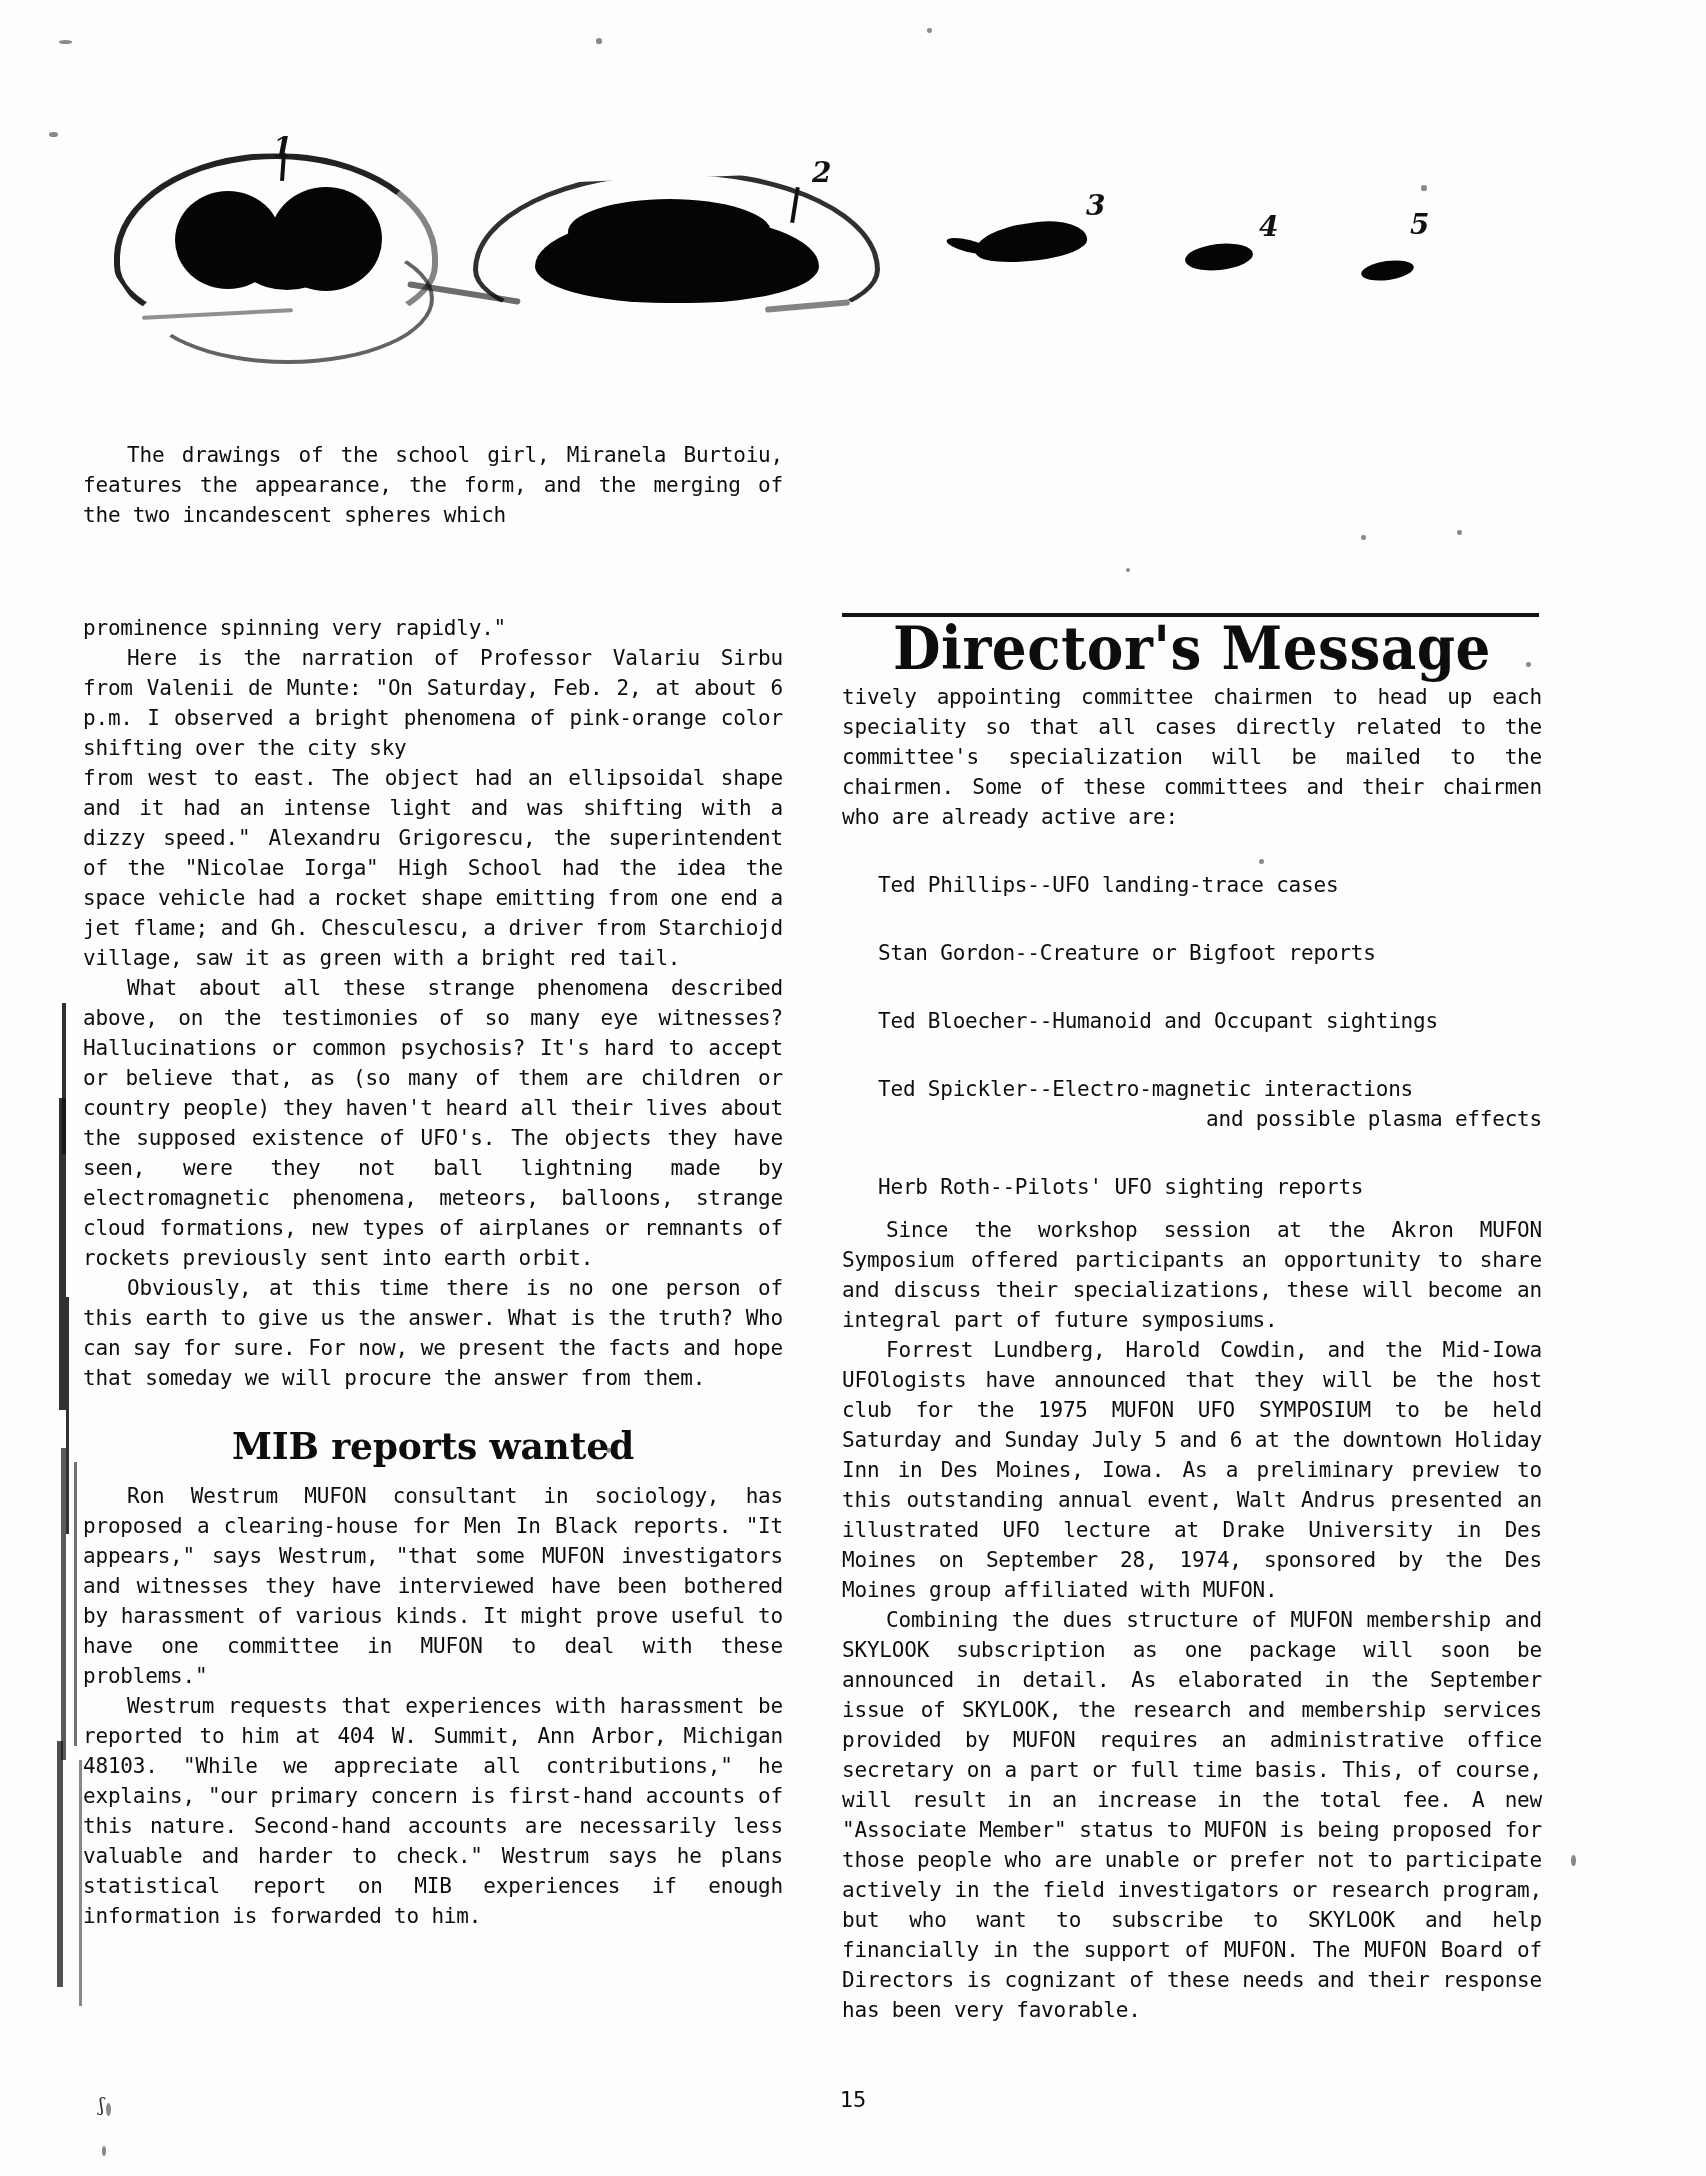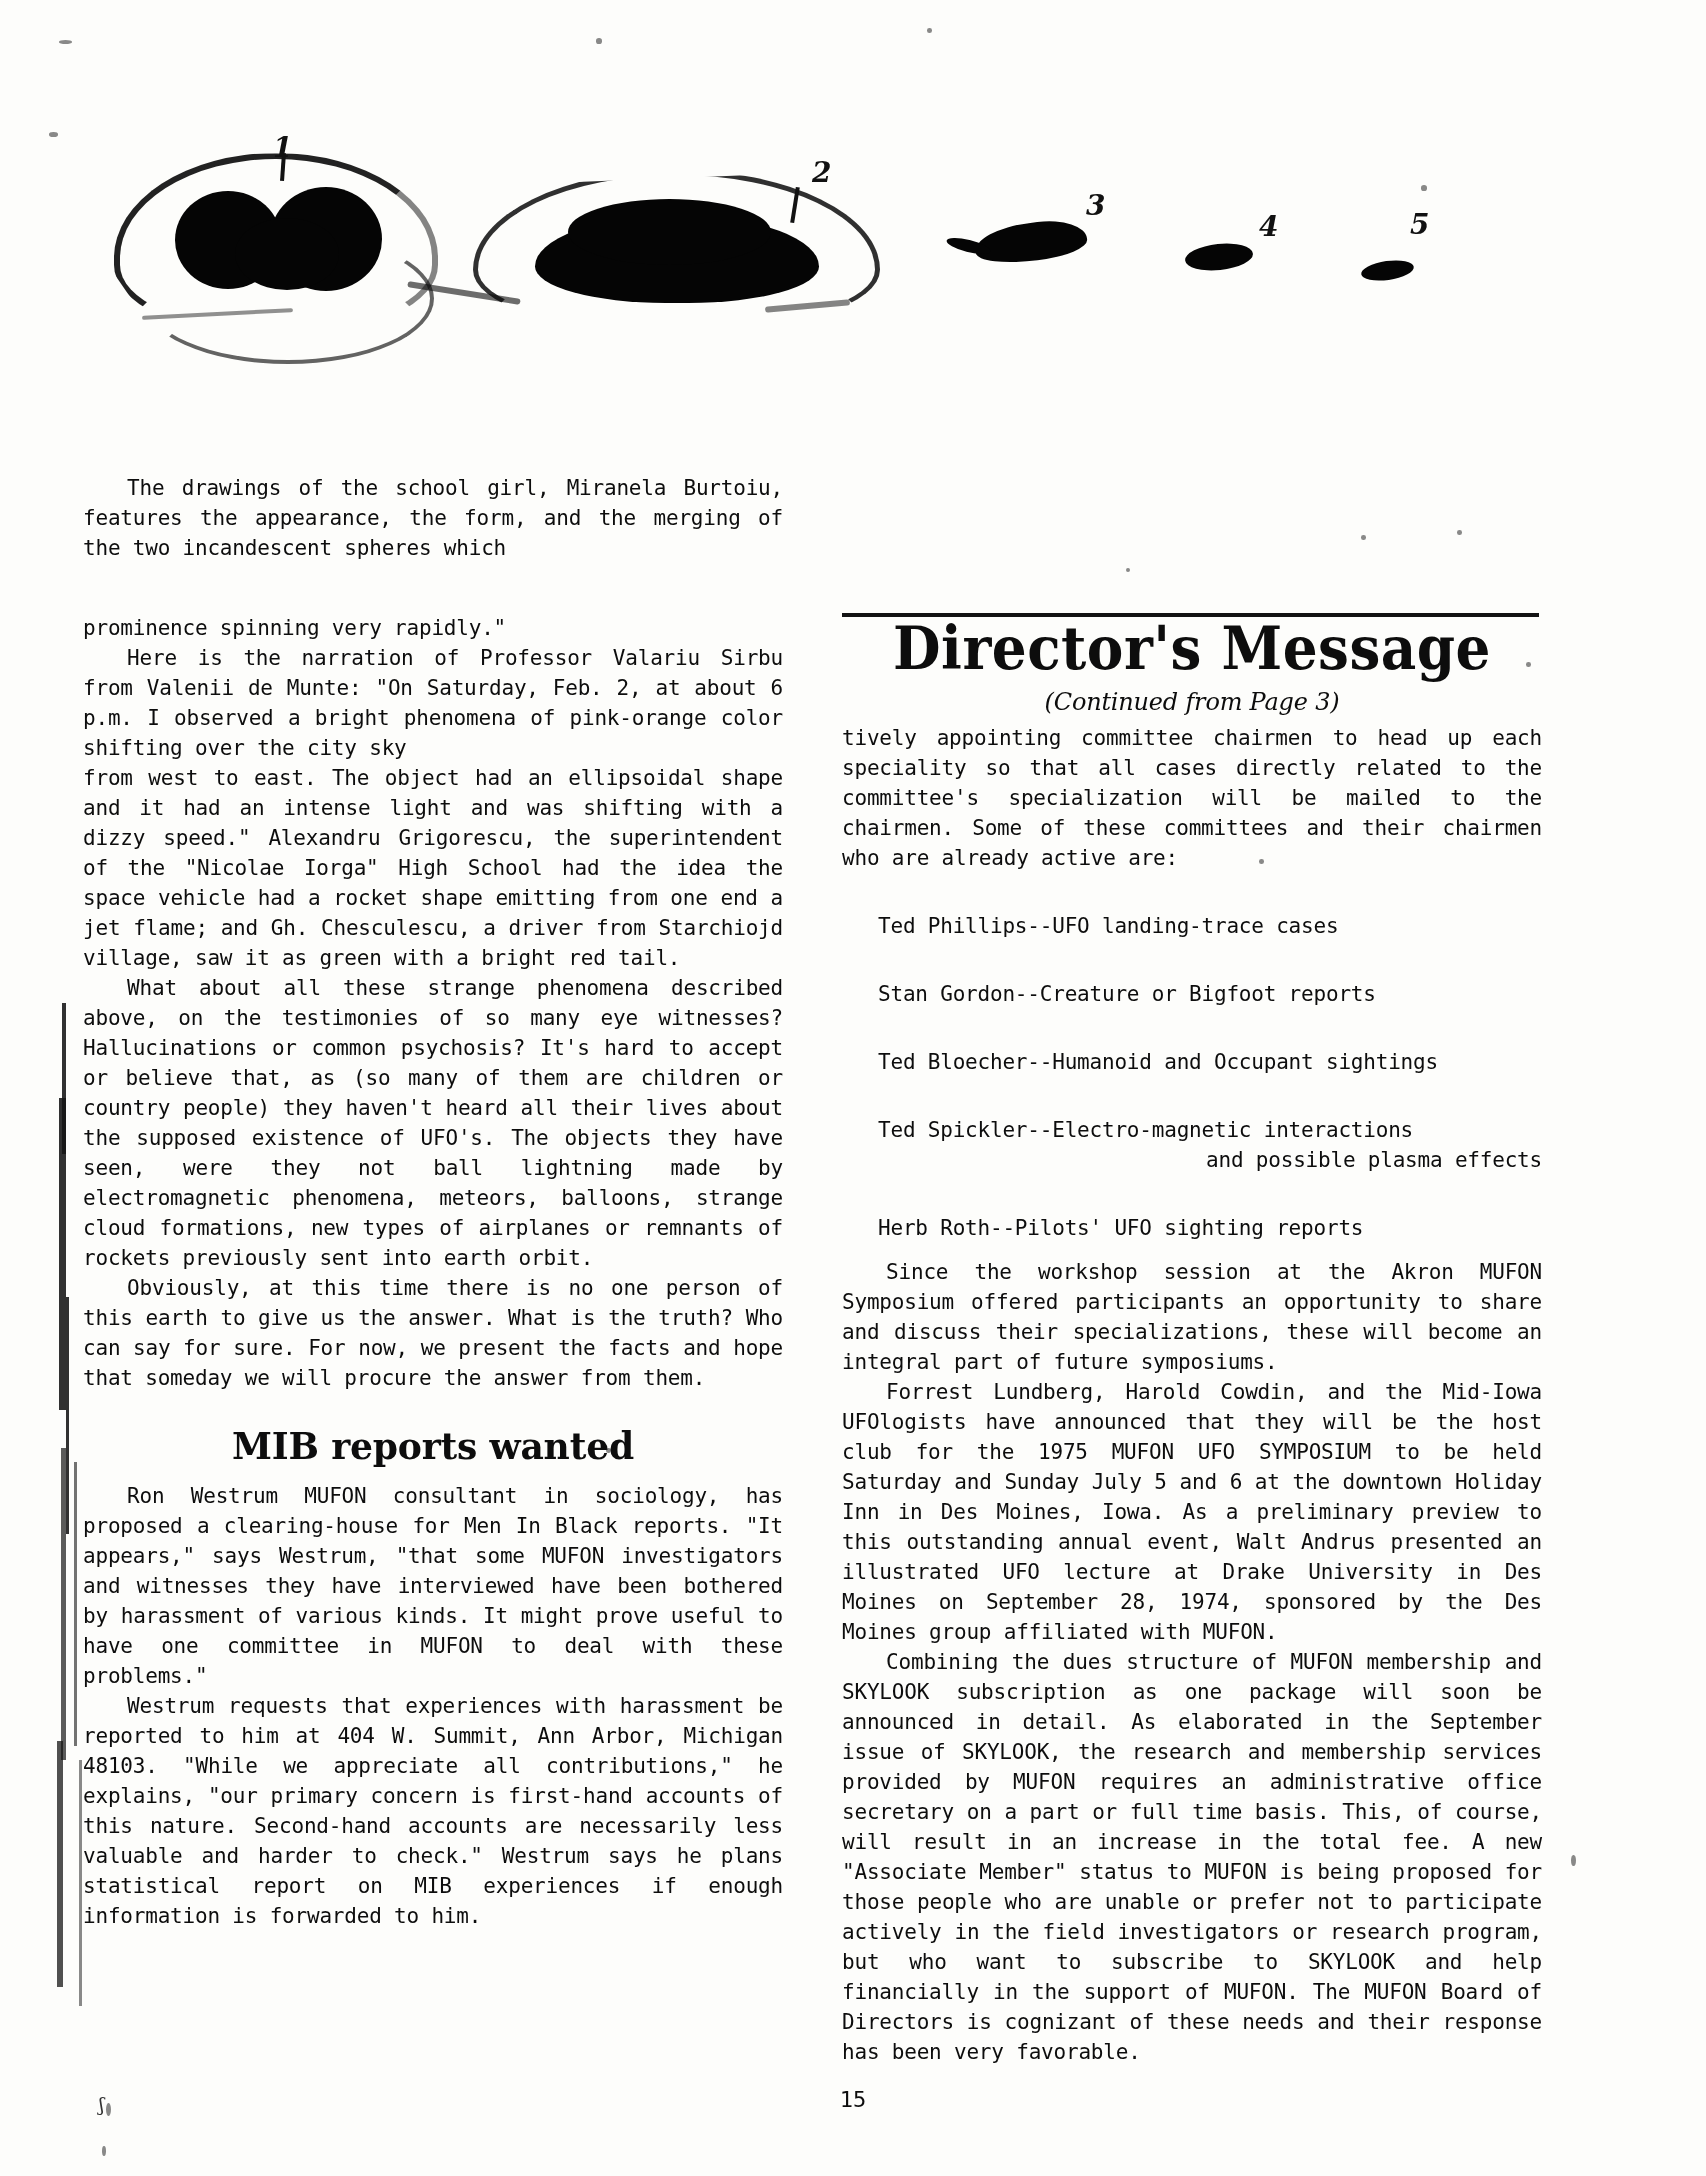--- a/index.html
+++ b/index.html
@@ -142,21 +142,21 @@
     position: absolute;
     width: 700px;
     font-size: 21px;
     line-height: 30px;
     letter-spacing: -0.2px;
     text-align: justify;
   }
   .col.left  { left: 83px; }
   .col.right { left: 842px; }
 
-  .lede { position: absolute; top: 473px; }
+  .lede { position: absolute; top: 440px; }
 
   p { margin: 0; }
   p.ind { text-indent: 2.1em; }
   .gap { height: 30px; }
 
   .rule {
     position: absolute;
     left: 842px; top: 613px;
     width: 697px; height: 3.8px;
     background: #131313;
@@ -269,21 +269,20 @@
     <div style="height:13.2px;"></div>
 
     <p class="ind">Ron Westrum MUFON consultant in sociology, has proposed a clearing-house for Men In Black reports. "It appears," says Westrum, "that some MUFON investigators and witnesses they have interviewed have been bothered by harassment of various kinds. It might prove useful to have one committee in MUFON to deal with these problems."</p>
     <p class="ind">Westrum requests that experiences with harassment be reported to him at 404 W. Summit, Ann Arbor, Michigan 48103. "While we appreciate all contributions," he explains, "our primary concern is first-hand accounts of this nature. Second-hand accounts are necessarily less valuable and harder to check." Westrum says he plans statistical report on MIB experiences if enough information is forwarded to him.</p>
   </div>
 
   <div class="rule"></div>
 
   <div class="col right" style="top: 616px;">
     <h1 class="masthead">Director's Message</h1>
-    <div class="continued">(Continued from Page 3)</div>
 
     <p>tively appointing committee chairmen to head up each speciality so that all cases directly related to the committee's specialization will be mailed to the chairmen. Some of these committees and their chairmen who are already active are:</p>
 
     <div class="chairmen">
       <div class="row">Ted Phillips--UFO landing-trace cases</div>
       <div class="row">Stan Gordon--Creature or Bigfoot reports</div>
       <div class="row">Ted Bloecher--Humanoid and Occupant sightings</div>
       <div class="row">Ted Spickler--Electro-magnetic interactions</div>
       <div class="cont">and possible plasma effects</div>
       <div class="row">Herb Roth--Pilots' UFO sighting reports</div>

